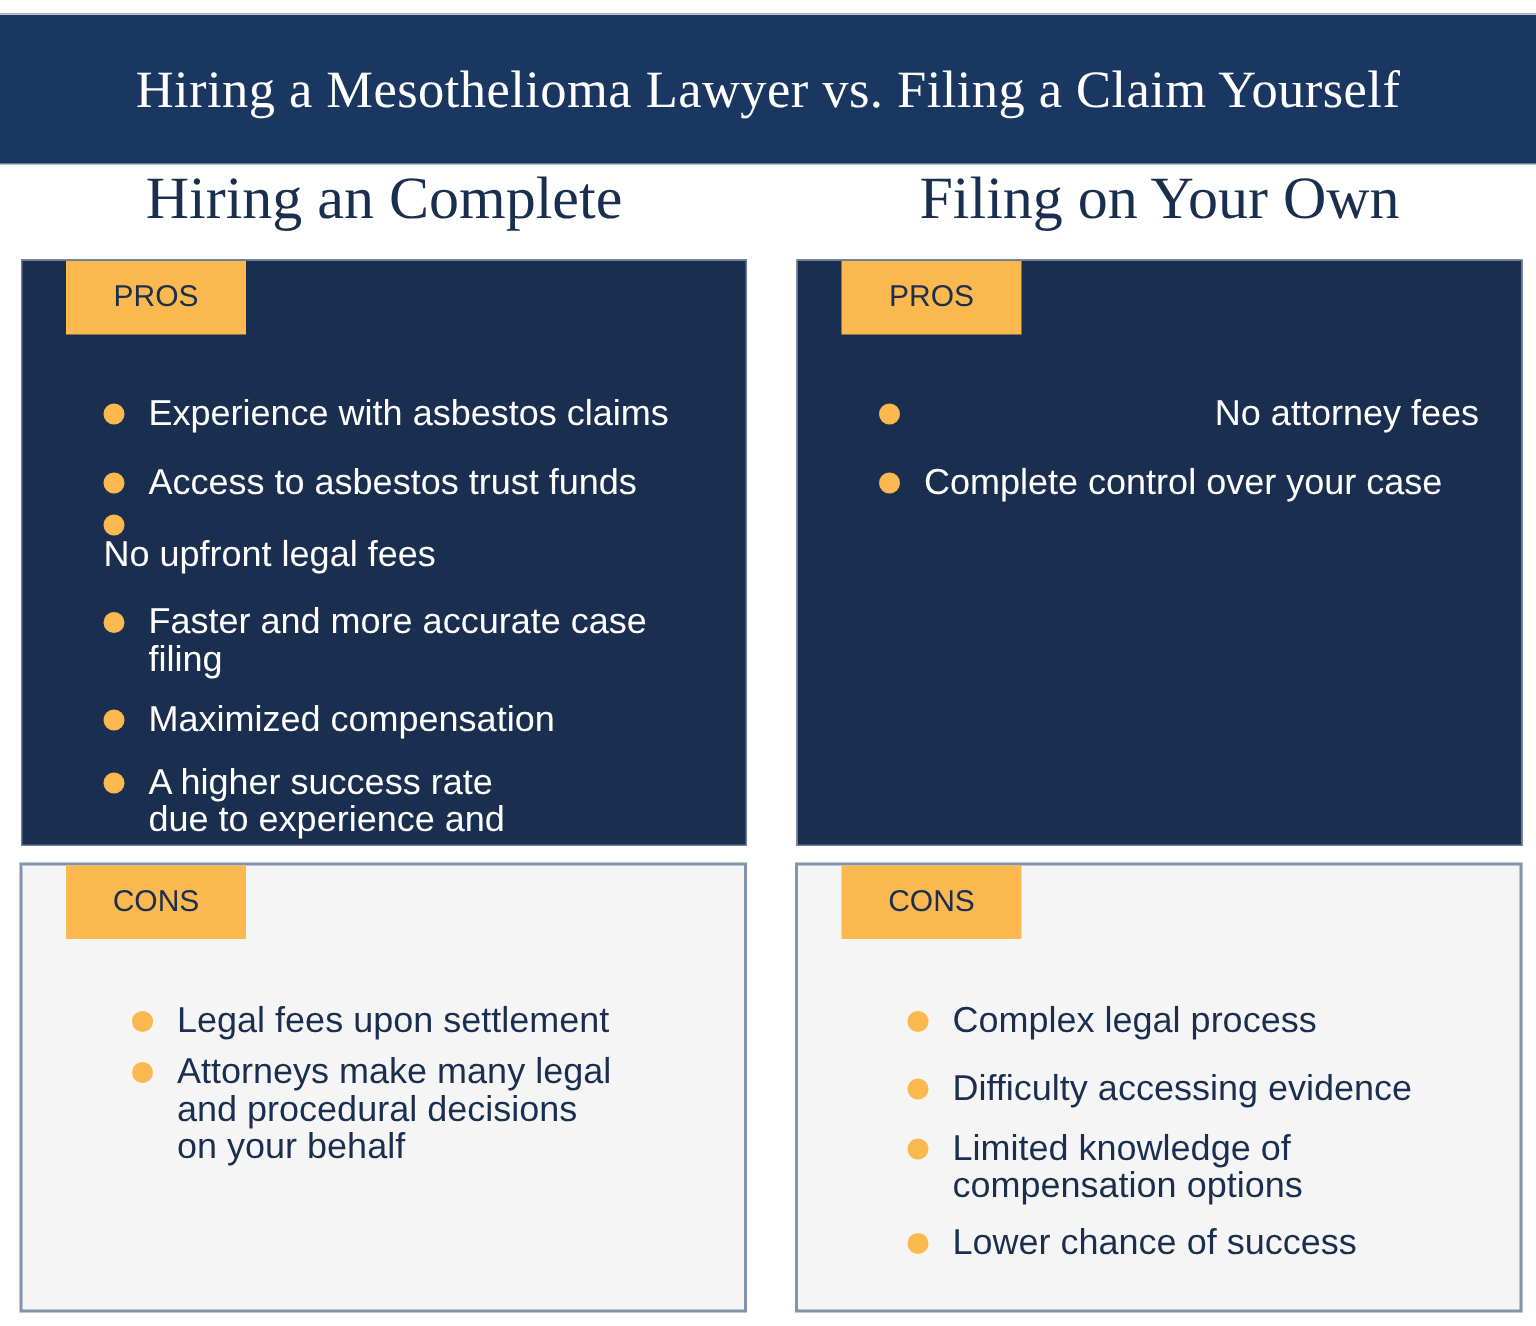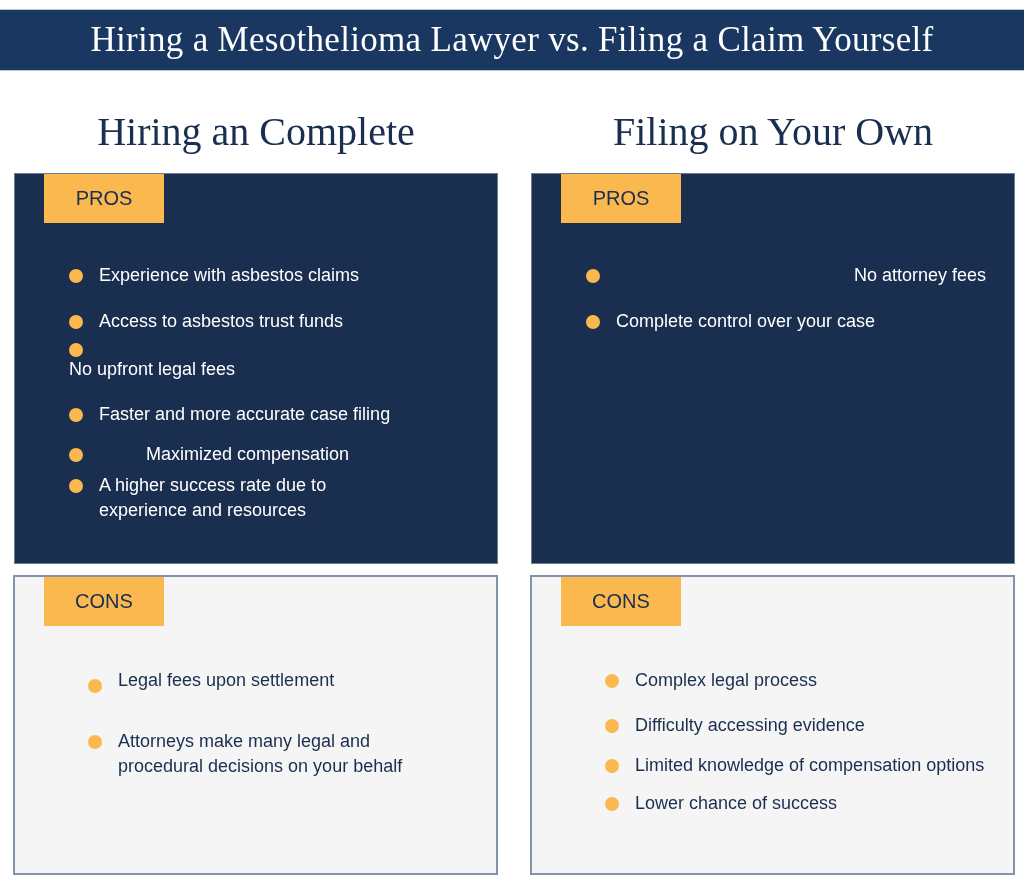--- a/index.html
+++ b/index.html
@@ -1,25 +1,25 @@
 <!DOCTYPE html>
 <html><head>
 <meta charset="utf-8">
 <style>
   html, body { margin: 0; padding: 0; background: #ffffff; }
   body { width: 1024px; height: 884px; position: relative; overflow: hidden; font-family: "Liberation Sans", sans-serif; }
-  .banner { position: absolute; left: 0; top: 9px; width: 1024px; height: 62px; background: #193760; border-top: 1px solid #b9c3d1; border-bottom: 1px solid #b9c3d1; box-sizing: border-box; display: flex; align-items: center; justify-content: center; }
+  .banner { position: absolute; left: 0; top: 9px; width: 1024px; height: 101px; background: #193760; border-top: 1px solid #b9c3d1; border-bottom: 1px solid #b9c3d1; box-sizing: border-box; display: flex; align-items: center; justify-content: center; }
   .banner-title { color: #ffffff; font-family: "Liberation Serif", serif; font-size: 35px; letter-spacing: 0.3px; }
   .col-title { position: absolute; top: 108px; font-family: "Liberation Serif", serif; font-size: 40px; color: #1a2e4f; text-align: center; }
   .panel { position: absolute; box-sizing: border-box; }
   .pros { background: #1a2e4f; border: 1px solid #6a7d99; }
   .cons { background: #f5f5f6; border: 2px solid #8393a9; }
   .tag { position: absolute; left: 0; top: 0; width: 120px; height: 49px; background: #fbb84e; display: flex; align-items: center; justify-content: center; font-size: 20px; color: #1a2e4f; margin-left: 29px; }
   .list { position: absolute; margin: 0; padding: 0; list-style: none; }
-  .item { display: flex; align-items: flex-start; font-size: 18px; line-height: 25px; }
+  .item { display: flex; align-items: flex-start; font-size: 24px; line-height: 25px; }
   .dot { flex: 0 0 auto; width: 14px; height: 14px; border-radius: 50%; background: #fbb84e; margin-top: 6px; margin-right: 16px; }
   .pros .item { color: #ffffff; }
   .cons .item { color: #1a2e4f; }
 </style>
 </head>
 <body>
 
 <div class="banner">
   <span class="banner-title">Hiring a Mesothelioma Lawyer vs. Filing a Claim Yourself</span>
 </div>
@@ -39,21 +39,21 @@
         <span>Access to asbestos trust funds</span>
       </li>
     <li class="item" style="margin-bottom:20px;flex-direction:column;">
         <span class="dot"></span>
         <span>No upfront legal fees</span>
       </li>
     <li class="item" style="margin-bottom:15px;">
         <span class="dot"></span>
         <span>Faster and more accurate case filing</span>
       </li>
-    <li class="item" style="margin-bottom:6px;gap:47px;">
+    <li class="item" style="margin-bottom:17px;">
         <span class="dot"></span>
         <span>Maximized compensation</span>
       </li>
     <li class="item" style="width:300px;">
         <span class="dot"></span>
         <span>A higher success rate due to experience and resources</span>
       </li>
   </ul>
 </div>
 
@@ -67,21 +67,21 @@
     <li class="item">
         <span class="dot"></span>
         <span>Complete control over your case</span>
       </li>
   </ul>
 </div>
 
 <div class="panel cons" style="left:13px;top:575px;width:485px;height:300px;">
   <div class="tag">CONS</div>
   <ul class="list" style="left:73px;top:91px;width:330px;">
-    <li class="item" style="margin-bottom:36px;align-items:flex-end;">
+    <li class="item" style="margin-bottom:9px;">
         <span class="dot"></span>
         <span>Legal fees upon settlement</span>
       </li>
     <li class="item">
         <span class="dot"></span>
         <span>Attorneys make many legal and procedural decisions on your behalf</span>
       </li>
   </ul>
 </div>
 

